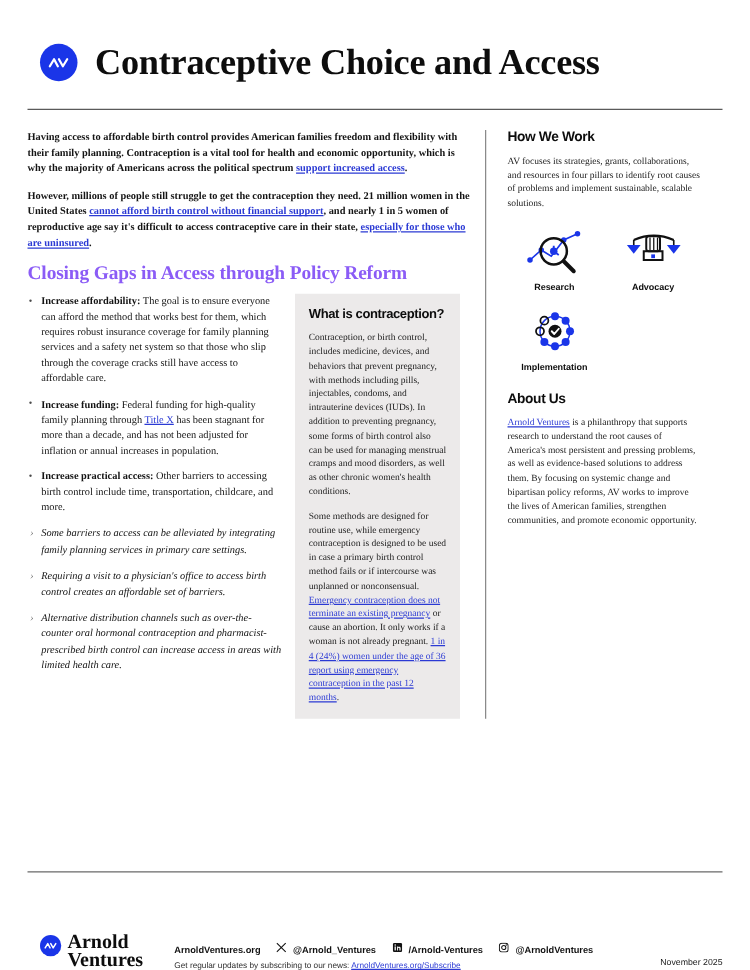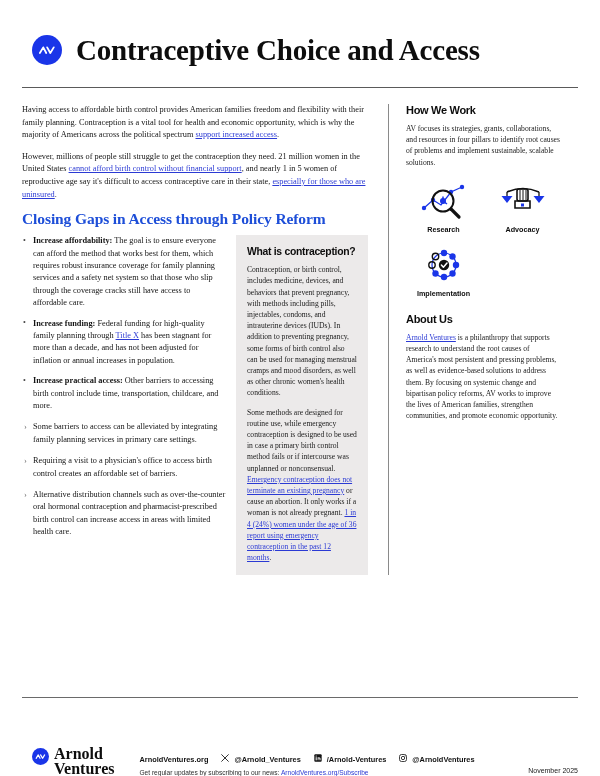--- a/index.html
+++ b/index.html
@@ -55,30 +55,31 @@
     border-left:1px solid #8a8a8a;
     padding-left:17px;
     box-sizing:border-box;
   }
 
   p.intro{
     font-size:8.3px;line-height:12.6px;
     margin:0 0 9px 0;
     color:#141414;
     text-align:left;
+    font-weight:bold;
   }
   a.lnk{
     color:#2b3ad4;text-decoration:underline;
   }
 
   h2.section-head{
     font-family:"Liberation Serif", serif;
     font-weight:bold;font-size:15.5px;
     margin:9px 0 7px 0;
-    color:#1d4ed8;letter-spacing:-0.1px;
+    color:#8b5cf6;letter-spacing:-0.1px;
   }
 
   
   .split{display:flex;}
   .bullets{width:214px;flex:0 0 214px;padding-right:10px;box-sizing:border-box;}
   .callout-wrap{width:142px;flex:0 0 142px;}
 
   ul.lvl1{list-style:none;margin:0;padding:0;}
   ul.lvl1 > li{
     position:relative;padding-left:11px;
@@ -88,21 +89,21 @@
   ul.lvl1 > li:before{
     content:"•";position:absolute;left:1px;top:-0.5px;
     color:#4a4a4a;font-size:8px;
   }
   ul.lvl1 b{font-weight:bold;text-align:center;}
 
   ul.lvl2{list-style:none;margin:9px 0 0 0;padding:0;}
   ul.lvl2 > li{
     position:relative;padding-left:11px;
     font-size:8.3px;line-height:12.4px;
-    margin-bottom:9px;color:#141414;
+    margin-bottom:9px;color:#141414;font-style:italic;
   }
   ul.lvl2 > li:before{
     content:"›";position:absolute;left:2px;top:-1px;
     color:#6d6d6d;font-size:8.5px;
   }
 
   
   .callout{
     background:#eceaea;
     padding:11px 11px 12px 11px;

